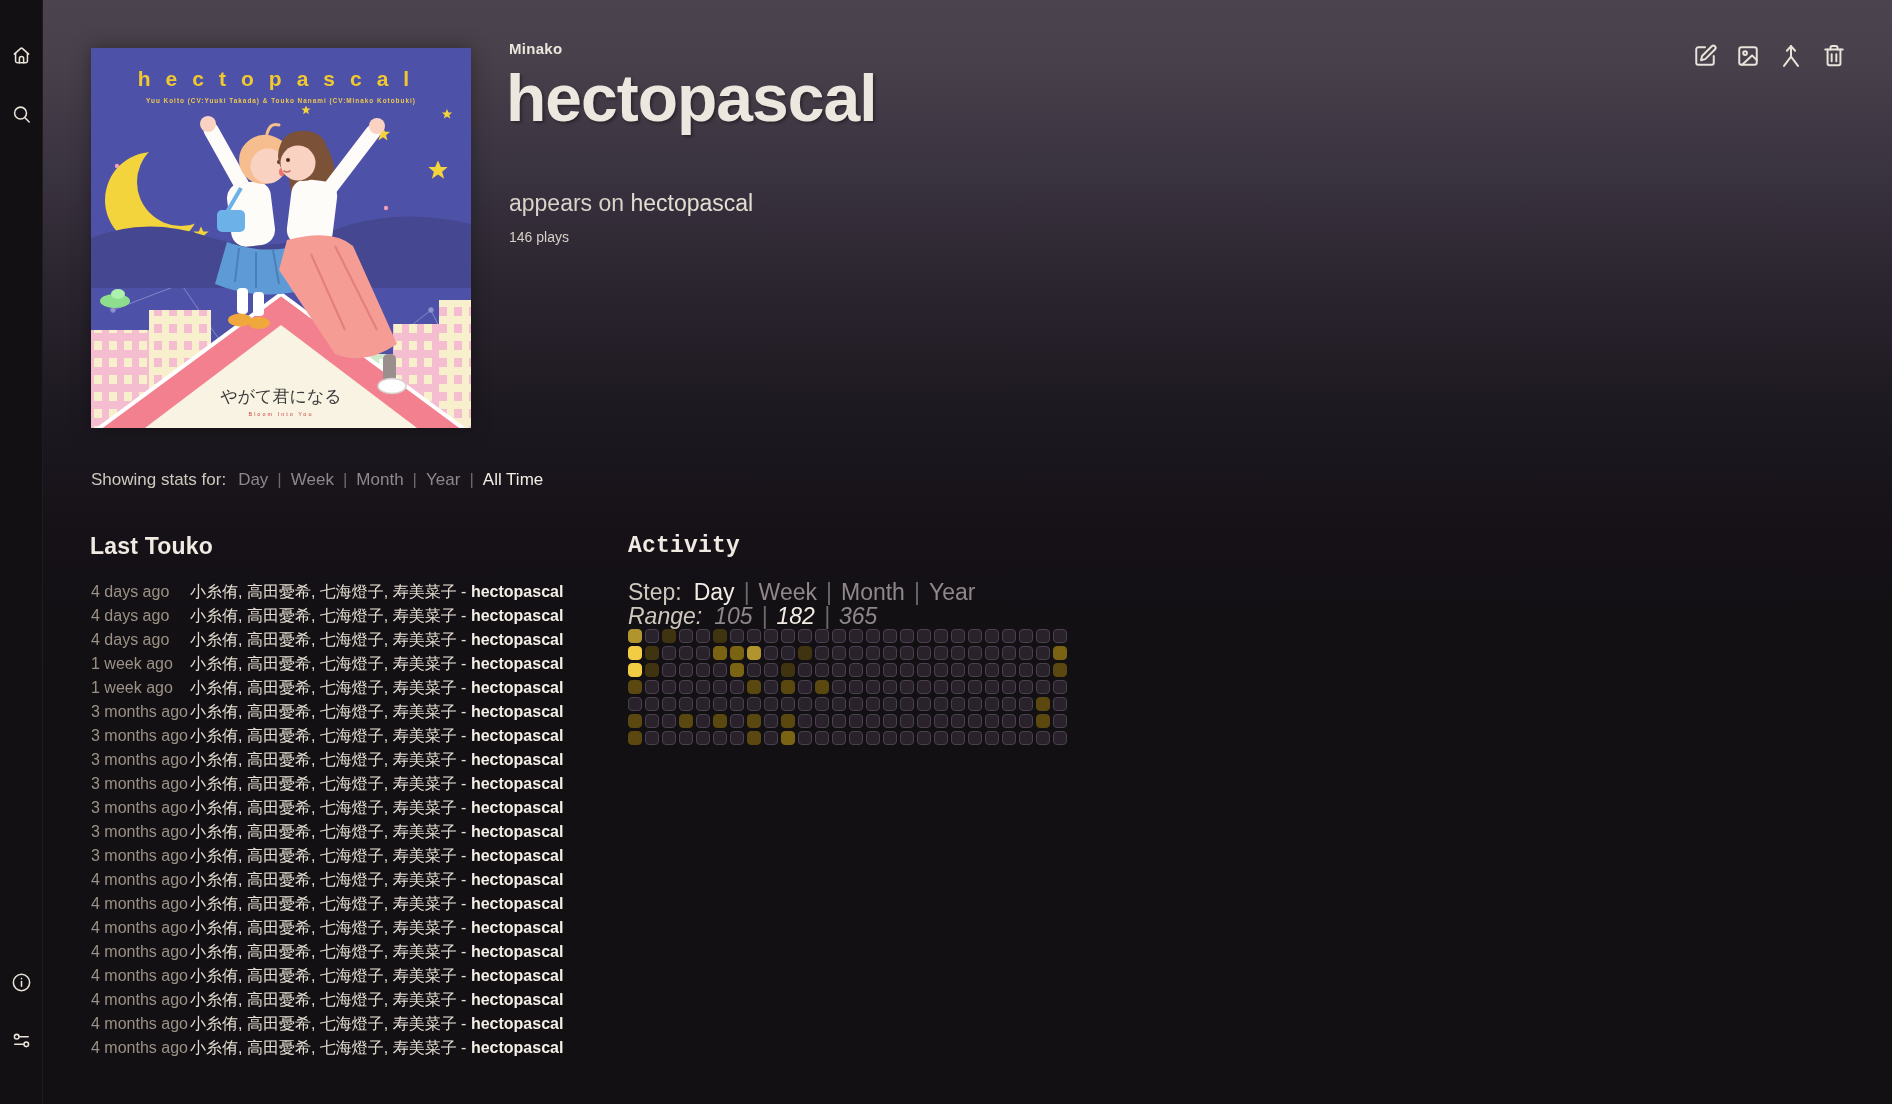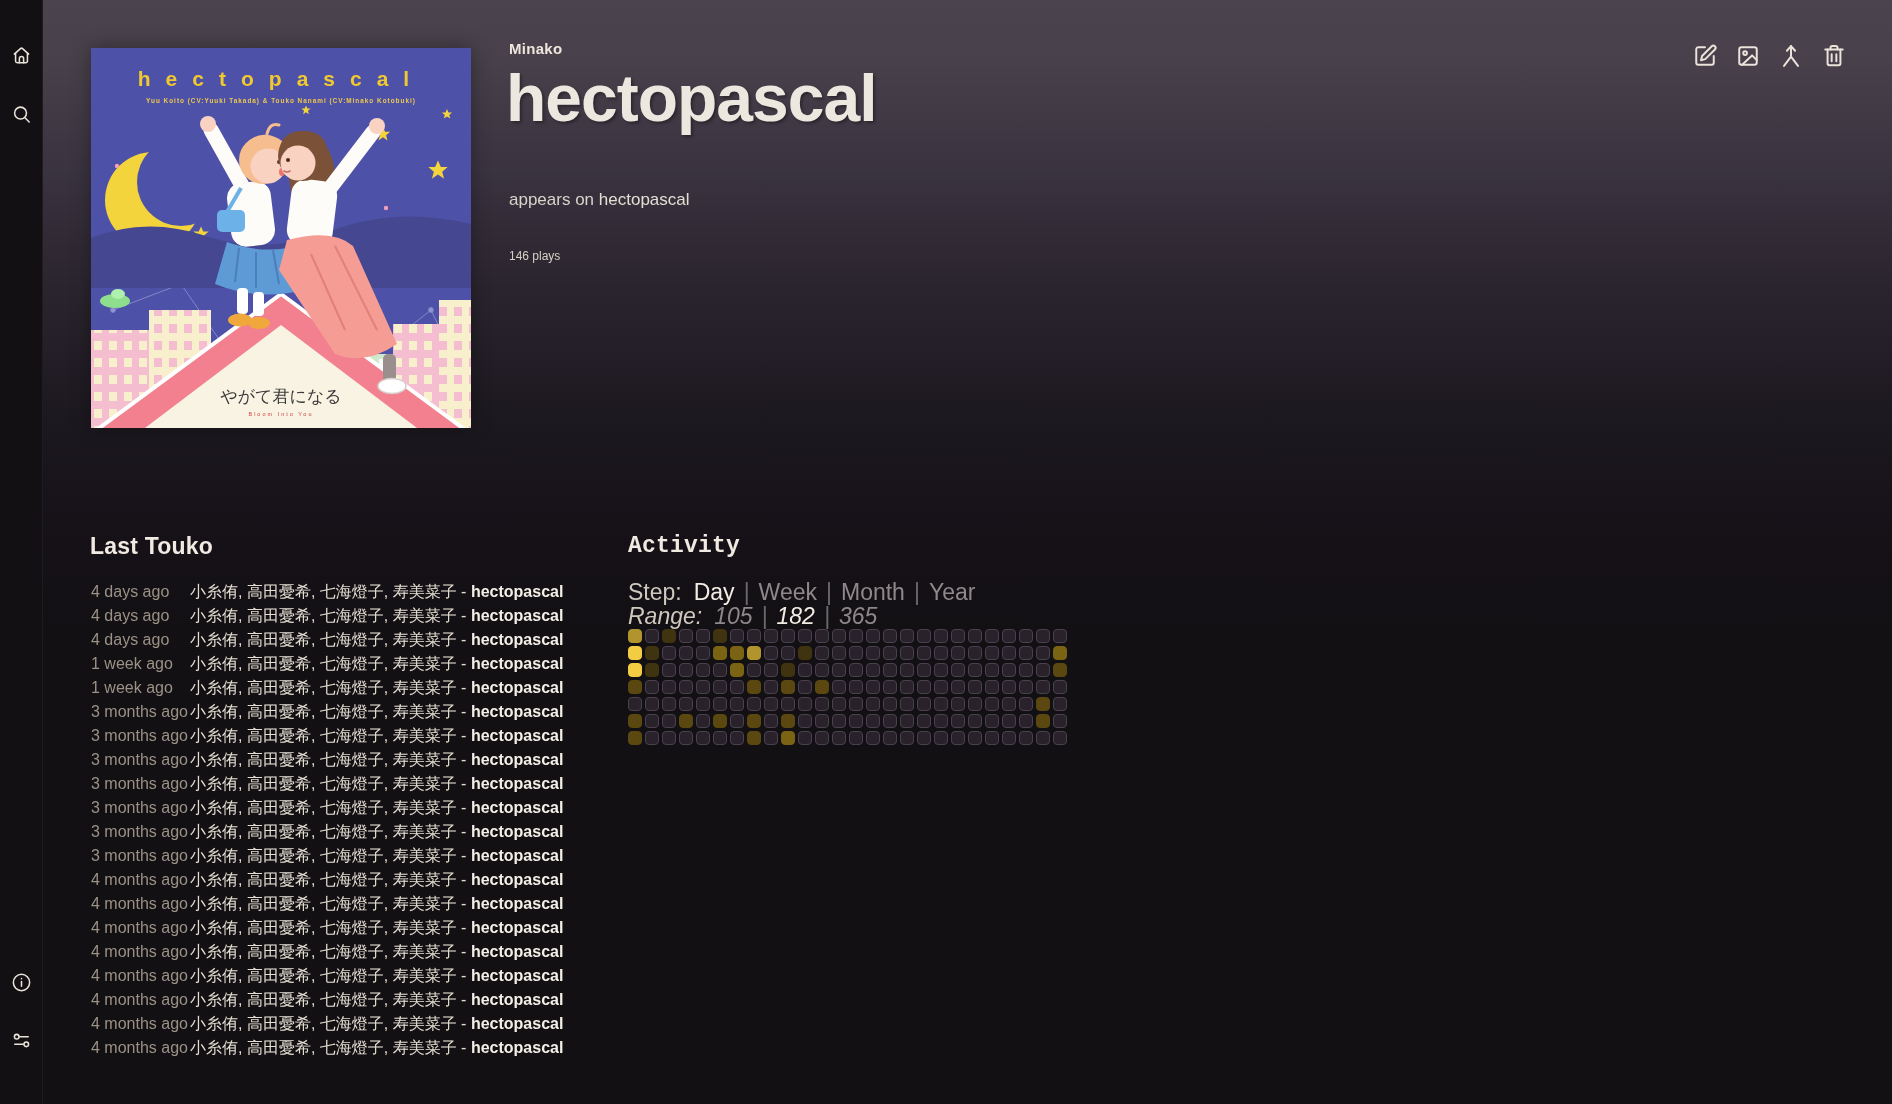--- a/index.html
+++ b/index.html
@@ -20,23 +20,23 @@
       #2a242e 290px,#1c181f 420px,#151117 540px,#121013 660px,#121013 1104px); }
 
   .album { position:absolute; left:48px; top:48px; width:380px; height:380px;
     box-shadow:0 0 18px rgba(0,0,0,.35); }
   .album svg { display:block; }
 
   .kind-label { position:absolute; left:466px; top:40px; font-size:15px; font-weight:bold;
     color:#ece6dd; letter-spacing:.3px; }
   .page-title { position:absolute; left:463px; top:60px; font-size:66px; font-weight:bold;
     color:#ece7df; letter-spacing:-1px; text-shadow:2px 2px 3px rgba(0,0,0,.35); }
-  .appears { position:absolute; left:466px; top:190px; font-size:17px; color:#d9d3c9; }
+  .appears { position:absolute; left:466px; top:190px; font-size:23px; color:#d9d3c9; }
   .appears .lnk { color:#e4ddd2; cursor:pointer; }
-  .plays { position:absolute; left:466px; top:229px; font-size:12px; color:#d6d0c6;margin-top:20px; }
+  .plays { position:absolute; left:466px; top:229px; font-size:14px; color:#d6d0c6; }
 
   .actions { position:absolute; top:42px; right:44px; display:flex; gap:15px; }
   .action-btn { width:28px; height:28px; cursor:pointer; }
   .action-btn svg { width:28px; height:28px; stroke:#e9e3da; stroke-width:1.7; fill:none;
     stroke-linecap:round; stroke-linejoin:round; }
 
   .filter-row { position:absolute; left:48px; top:470px; font-size:17px; color:#cfc8be; }
   .opt-group { display:inline; }
   .opt-group .opt { color:#8f8789; cursor:pointer; margin:0 9px; }
   .opt-group .opt:first-of-type { margin-left:12px; }
@@ -226,20 +226,23 @@
       <span class="action-btn">
         <svg viewBox="0 0 24 24">
             <path d="M4.5 6.5h15"></path>
             <path d="M9 6.5V5a1.5 1.5 0 0 1 1.5-1.5h3A1.5 1.5 0 0 1 15 5v1.5"></path>
             <path d="M6.5 6.5v12a1.5 1.5 0 0 0 1.5 1.5h8a1.5 1.5 0 0 0 1.5-1.5v-12"></path>
             <path d="M10 10.5v6M14 10.5v6"></path>
           </svg>
       </span>
     </div>
 
+    <div class="filter-row">
+      <span>Showing stats for:</span><span class="opt-group"><span class="opt">Day</span><span class="sep">|</span><span class="opt">Week</span><span class="sep">|</span><span class="opt">Month</span><span class="sep">|</span><span class="opt">Year</span><span class="sep">|</span><span class="opt sel">All Time</span></span>
+    </div>
 
     <div class="section-h" id="lastplayed-h">Last Touko</div>
     <div class="lp-rows">
         <div class="lp-row"><span class="lp-time">4 days ago</span><span class="lp-track"><span class="artist-link">小糸侑</span>, <span class="artist-link">高田憂希</span>, <span class="artist-link">七海燈子</span>, <span class="artist-link">寿美菜子</span> - <span class="track-link">hectopascal</span></span></div>
         <div class="lp-row"><span class="lp-time">4 days ago</span><span class="lp-track"><span class="artist-link">小糸侑</span>, <span class="artist-link">高田憂希</span>, <span class="artist-link">七海燈子</span>, <span class="artist-link">寿美菜子</span> - <span class="track-link">hectopascal</span></span></div>
         <div class="lp-row"><span class="lp-time">4 days ago</span><span class="lp-track"><span class="artist-link">小糸侑</span>, <span class="artist-link">高田憂希</span>, <span class="artist-link">七海燈子</span>, <span class="artist-link">寿美菜子</span> - <span class="track-link">hectopascal</span></span></div>
         <div class="lp-row"><span class="lp-time">1 week ago</span><span class="lp-track"><span class="artist-link">小糸侑</span>, <span class="artist-link">高田憂希</span>, <span class="artist-link">七海燈子</span>, <span class="artist-link">寿美菜子</span> - <span class="track-link">hectopascal</span></span></div>
         <div class="lp-row"><span class="lp-time">1 week ago</span><span class="lp-track"><span class="artist-link">小糸侑</span>, <span class="artist-link">高田憂希</span>, <span class="artist-link">七海燈子</span>, <span class="artist-link">寿美菜子</span> - <span class="track-link">hectopascal</span></span></div>
         <div class="lp-row"><span class="lp-time">3 months ago</span><span class="lp-track"><span class="artist-link">小糸侑</span>, <span class="artist-link">高田憂希</span>, <span class="artist-link">七海燈子</span>, <span class="artist-link">寿美菜子</span> - <span class="track-link">hectopascal</span></span></div>
         <div class="lp-row"><span class="lp-time">3 months ago</span><span class="lp-track"><span class="artist-link">小糸侑</span>, <span class="artist-link">高田憂希</span>, <span class="artist-link">七海燈子</span>, <span class="artist-link">寿美菜子</span> - <span class="track-link">hectopascal</span></span></div>

